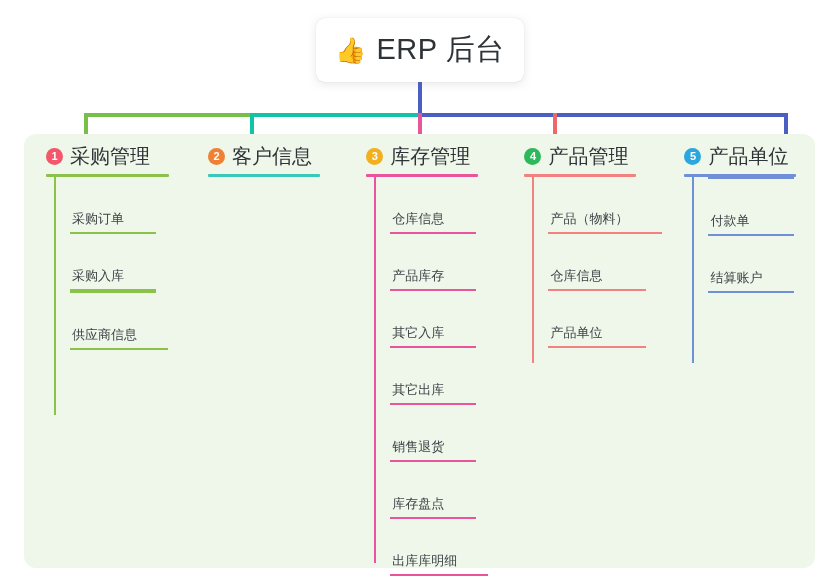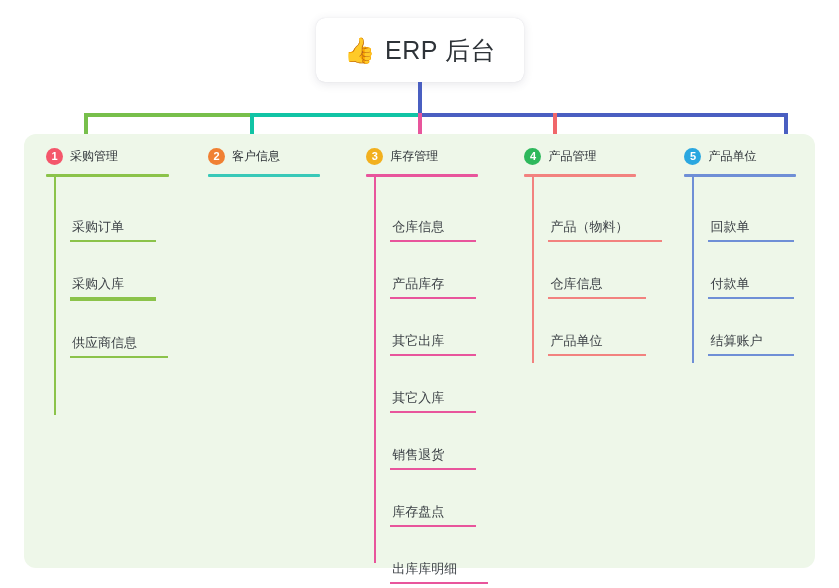--- a/index.html
+++ b/index.html
@@ -17,21 +17,21 @@
     left: 316px; top: 18px;
     width: 208px; height: 64px;
     background: #ffffff;
     border-radius: 9px;
     box-shadow: 0 2px 10px rgba(60,60,90,0.13), 0 0 1px rgba(60,60,90,0.18);
     display: flex; align-items: center; justify-content: center;
     gap: 10px;
   }
   .root-emoji { font-size: 25px; line-height: 1; }
   .root-title {
-    font-size: 25px; color: #2e3338; letter-spacing: 0.5px; white-space: nowrap;
+    font-size: 29px; color: #2e3338; letter-spacing: 0.5px; white-space: nowrap;
   }
 
   
   .ln { position: absolute; }
 
   
   .stem { left: 418px; top: 82px; width: 4px; height: 34px; background: #4a5fc1; }
 
   
   .bus { top: 113px; height: 4px; }
@@ -72,31 +72,31 @@
 
   .col-head {
     display: flex; align-items: center; gap: 7px;
     height: 38px; padding-top: 6px;
   }
   .badge {
     width: 17px; height: 17px; border-radius: 50%;
     color: #ffffff; font-size: 11px; line-height: 17px;
     text-align: center; flex: none; font-weight: bold;
   }
-  .col-name { font-size: 12px; color: #2e3338; white-space: nowrap; }
+  .col-name { font-size: 20px; color: #2e3338; white-space: nowrap; }
 
   .head-rule { height: 3px; border-radius: 1px; margin-top: 2px; }
   .col-1 .head-rule { width: 123px; }
   .col-2 .head-rule { width: 112px; }
   .col-3 .head-rule { width: 112px; }
   .col-4 .head-rule { width: 112px; }
   .col-5 .head-rule { width: 112px; }
 
   
-  .items { position: relative; margin-left: 8px; padding-top: 8px; }
+  .items { position: relative; margin-left: 8px; padding-top: 0; }
   .spine { position: absolute; left: 0; top: 0; width: 2px; }
 
   .item { position: relative; padding-left: 16px; }
   .item-label {
     font-size: 13px; color: #3d4247;
     white-space: nowrap;
     padding-top: 33px; padding-bottom: 4px;
     padding-left: 2px;
   }
   .item-rule { height: 2px; width: 86px; margin-left: 0px; }
@@ -183,25 +183,25 @@
         <div class="spine" style="height:386px"></div>
         <div class="item">
           <div class="item-label">仓库信息</div>
           <div class="item-rule"></div>
         </div>
         <div class="item">
           <div class="item-label">产品库存</div>
           <div class="item-rule"></div>
         </div>
         <div class="item">
+          <div class="item-label">其它入库</div>
+          <div class="item-rule"></div>
+        </div>
+        <div class="item">
           <div class="item-label">其它出库</div>
-          <div class="item-rule"></div>
-        </div>
-        <div class="item">
-          <div class="item-label">其它入库</div>
           <div class="item-rule"></div>
         </div>
         <div class="item">
           <div class="item-label">销售退货</div>
           <div class="item-rule"></div>
         </div>
         <div class="item">
           <div class="item-label">库存盘点</div>
           <div class="item-rule"></div>
         </div>
@@ -237,21 +237,20 @@
 
     <div class="col col-5 c-blue">
       <div class="col-head">
         <span class="badge" style="background:#2aa7e0">5</span>
         <span class="col-name">产品单位</span>
       </div>
       <div class="head-rule"></div>
       <div class="items">
         <div class="spine" style="height:186px"></div>
         <div class="item">
-          <div class="item-label">回款单</div>
           <div class="item-rule"></div>
         </div>
         <div class="item">
           <div class="item-label">付款单</div>
           <div class="item-rule"></div>
         </div>
         <div class="item">
           <div class="item-label">结算账户</div>
           <div class="item-rule"></div>
         </div>

